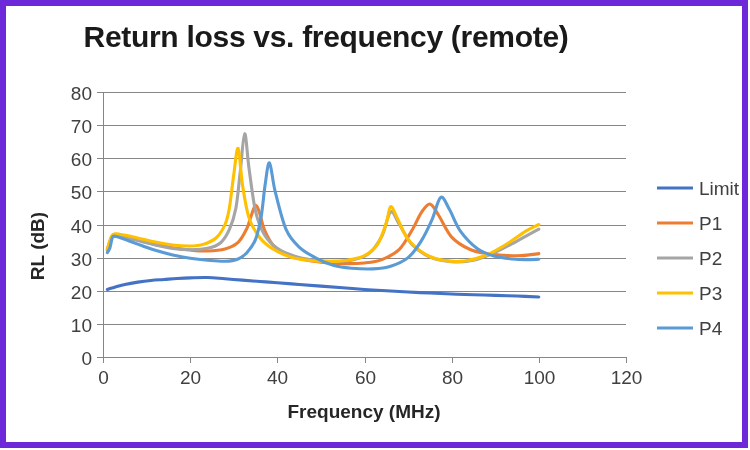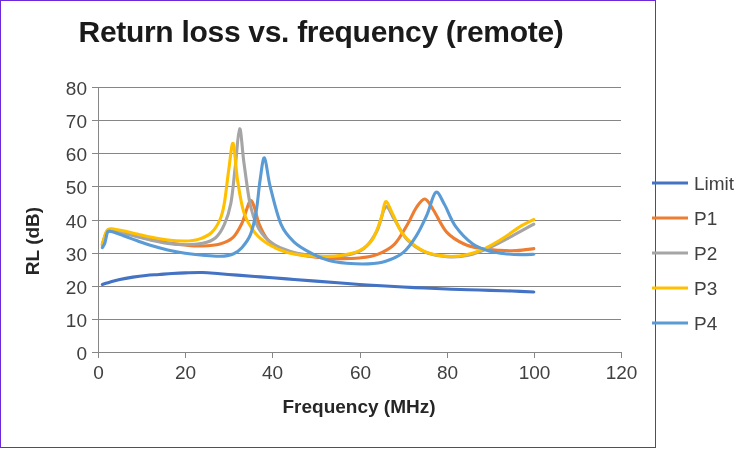--- a/index.html
+++ b/index.html
@@ -8,23 +8,23 @@
     background: #ffffff;
   }
   body {
     width: 750px;
     height: 450px;
     font-family: "Liberation Sans", sans-serif;
     overflow: hidden;
   }
   #chart-frame {
     position: relative;
-    width: 656px;
+    width: 748px;
     height: 448px;
-    border: 1px solid #6d28d9;
+    border: 6px solid #6d28d9;
     background: #ffffff;
     box-sizing: border-box;
   }
   #chart-title {
     position: absolute;
     left: 0;
     top: 14px;
     width: 640px;
     text-align: center;
     font-size: 30px;

